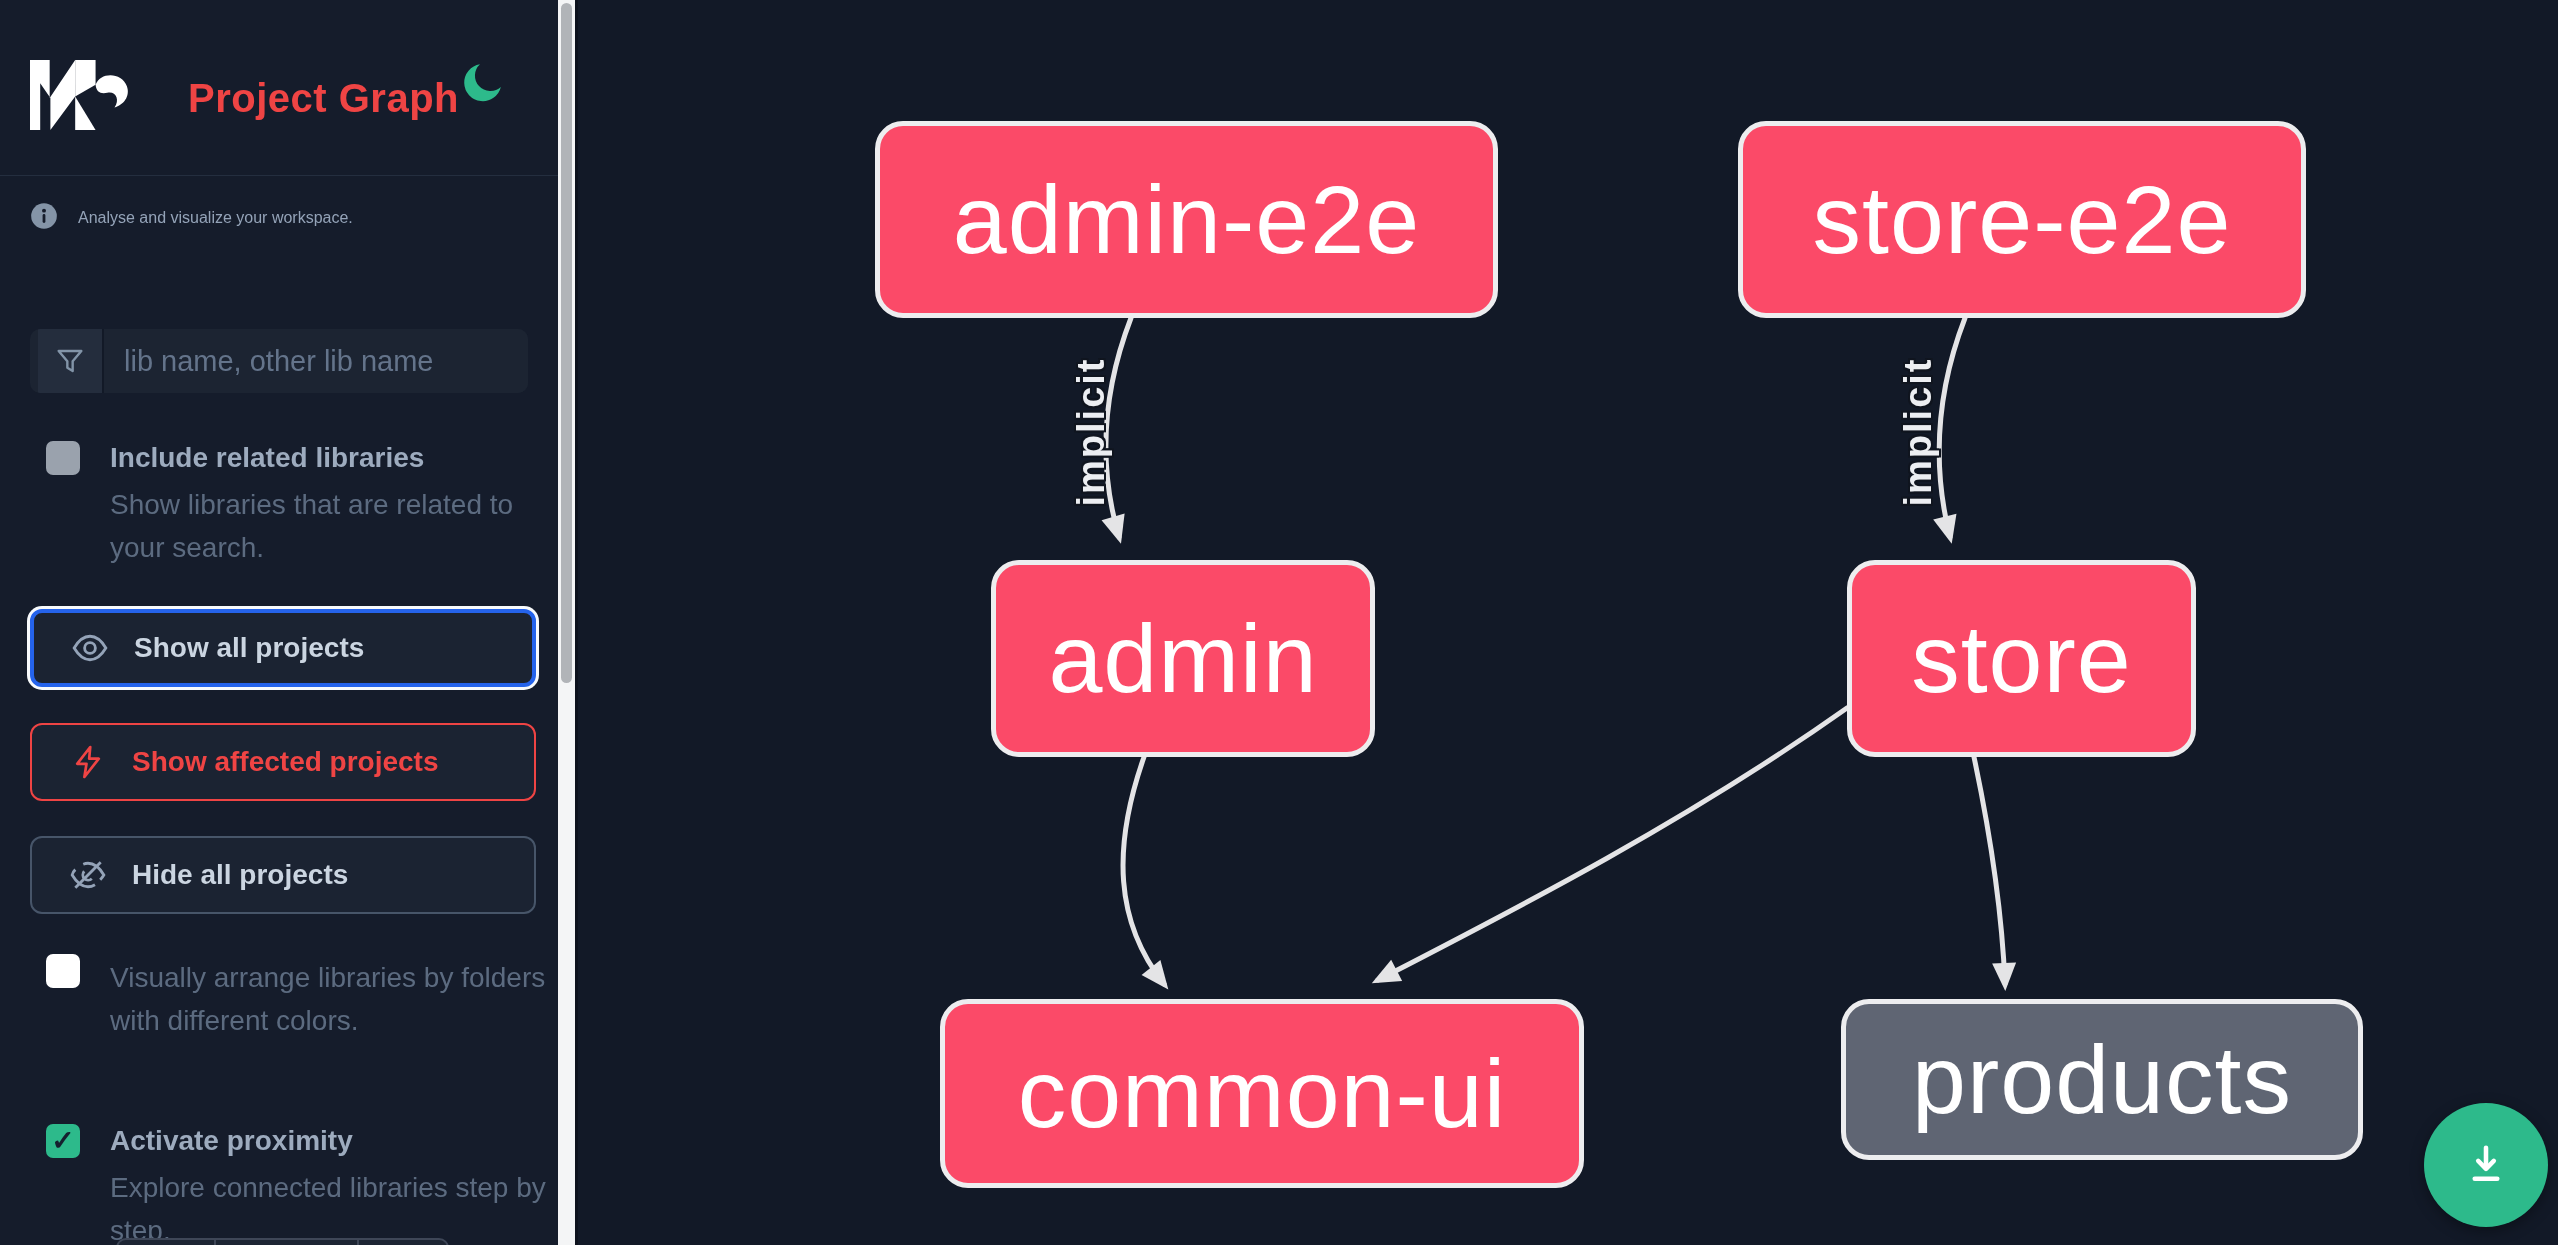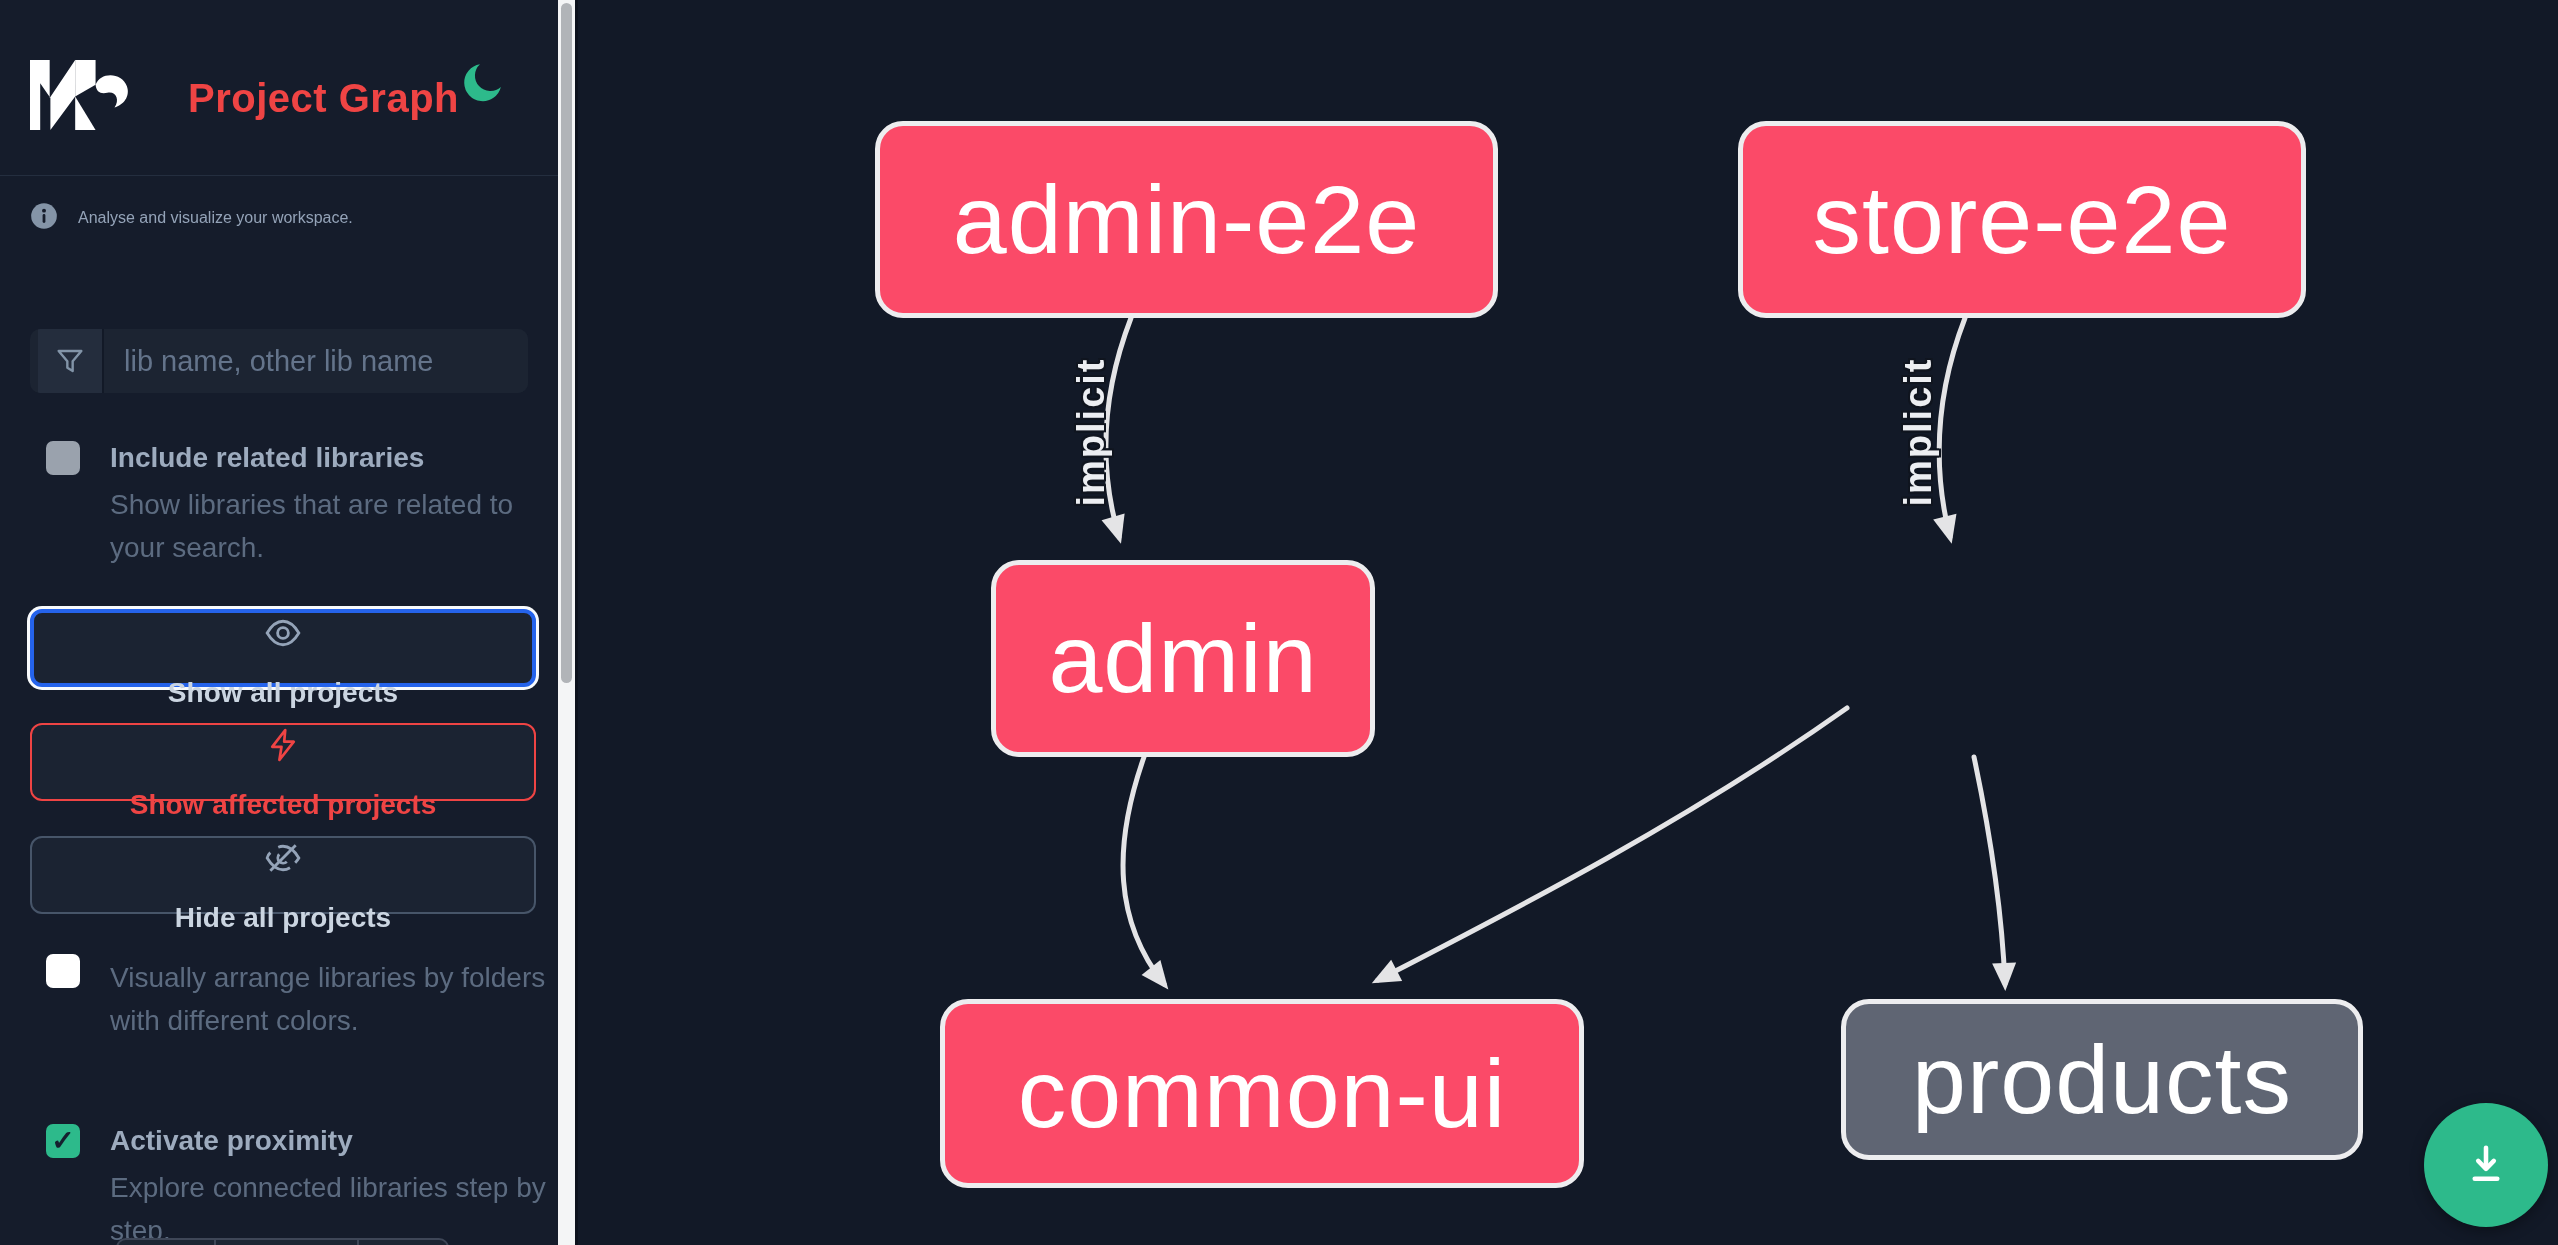--- a/index.html
+++ b/index.html
@@ -31,22 +31,22 @@
   .box-white { background:#ffffff; }
   .box-green { background:#2dba8b; }
   .box .check { font-size:28px; font-weight:900; color:#15202f; line-height:1; }
   .opt .lbl { font-size:28px; font-weight:600; color:#9dabbe; line-height:40px; }
   .opt .desc { font-size:28px; color:#5c6b80; line-height:43px; margin-top:5px; width:444px; }
   .opt1 { top:438px; }
   .opt2 { top:951px; }
   .opt3 { top:1121px; }
 
   .action-btn { position:absolute; left:30px; width:506px; height:78px; border-radius:12px;
-    background:#1b2332; display:flex; align-items:center; gap:24px; padding:0 26px;
-    font-size:28px; font-weight:600; color:#cbd5e1; cursor:pointer; border:2px solid #475569;flex-direction:column; }
+    background:#1b2332; display:flex; align-items:center; gap:24px; padding:0 36px;
+    font-size:28px; font-weight:600; color:#cbd5e1; cursor:pointer; border:2px solid #475569; }
   .btn-focused { top:609px; border:4px solid #2563eb; box-shadow:0 0 0 3px #f8fafc; }
   .btn-danger  { top:723px; border:2px solid #ef4444; color:#ef4444; }
   .btn-plain   { top:836px; }
   .action-btn .ic { width:40px; height:40px; flex:0 0 40px; display:flex; align-items:center; justify-content:center; }
 
   .bottom-segments { position:absolute; left:116px; top:1238px; width:333px; height:20px;
     background:#1d2533; border:2px solid #3e4657; border-bottom:none; border-radius:10px 10px 0 0; }
   .bottom-segments .sep { position:absolute; top:0; width:2px; height:100%; background:#3e4657; }
   .sep1 { left:96px; } .sep2 { left:239px; }
 
@@ -216,20 +216,23 @@
 
     <div class="gnode n-affected node-admin-e2e">
       <span>admin-e2e</span>
     </div>
     <div class="gnode n-affected node-store-e2e">
       <span>store-e2e</span>
     </div>
     <div class="gnode n-affected node-admin">
       <span>admin</span>
     </div>
+    <div class="gnode n-affected node-store">
+      <span>store</span>
+    </div>
     <div class="gnode n-affected node-common-ui">
       <span>common-ui</span>
     </div>
     <div class="gnode n-neutral node-products">
       <span>products</span>
     </div>
 
     <button class="fab">
       <span>
         <svg viewBox="0 0 24 24" width="52" height="52" fill="none" stroke="#ffffff" stroke-width="2.1" stroke-linecap="round" stroke-linejoin="round">

